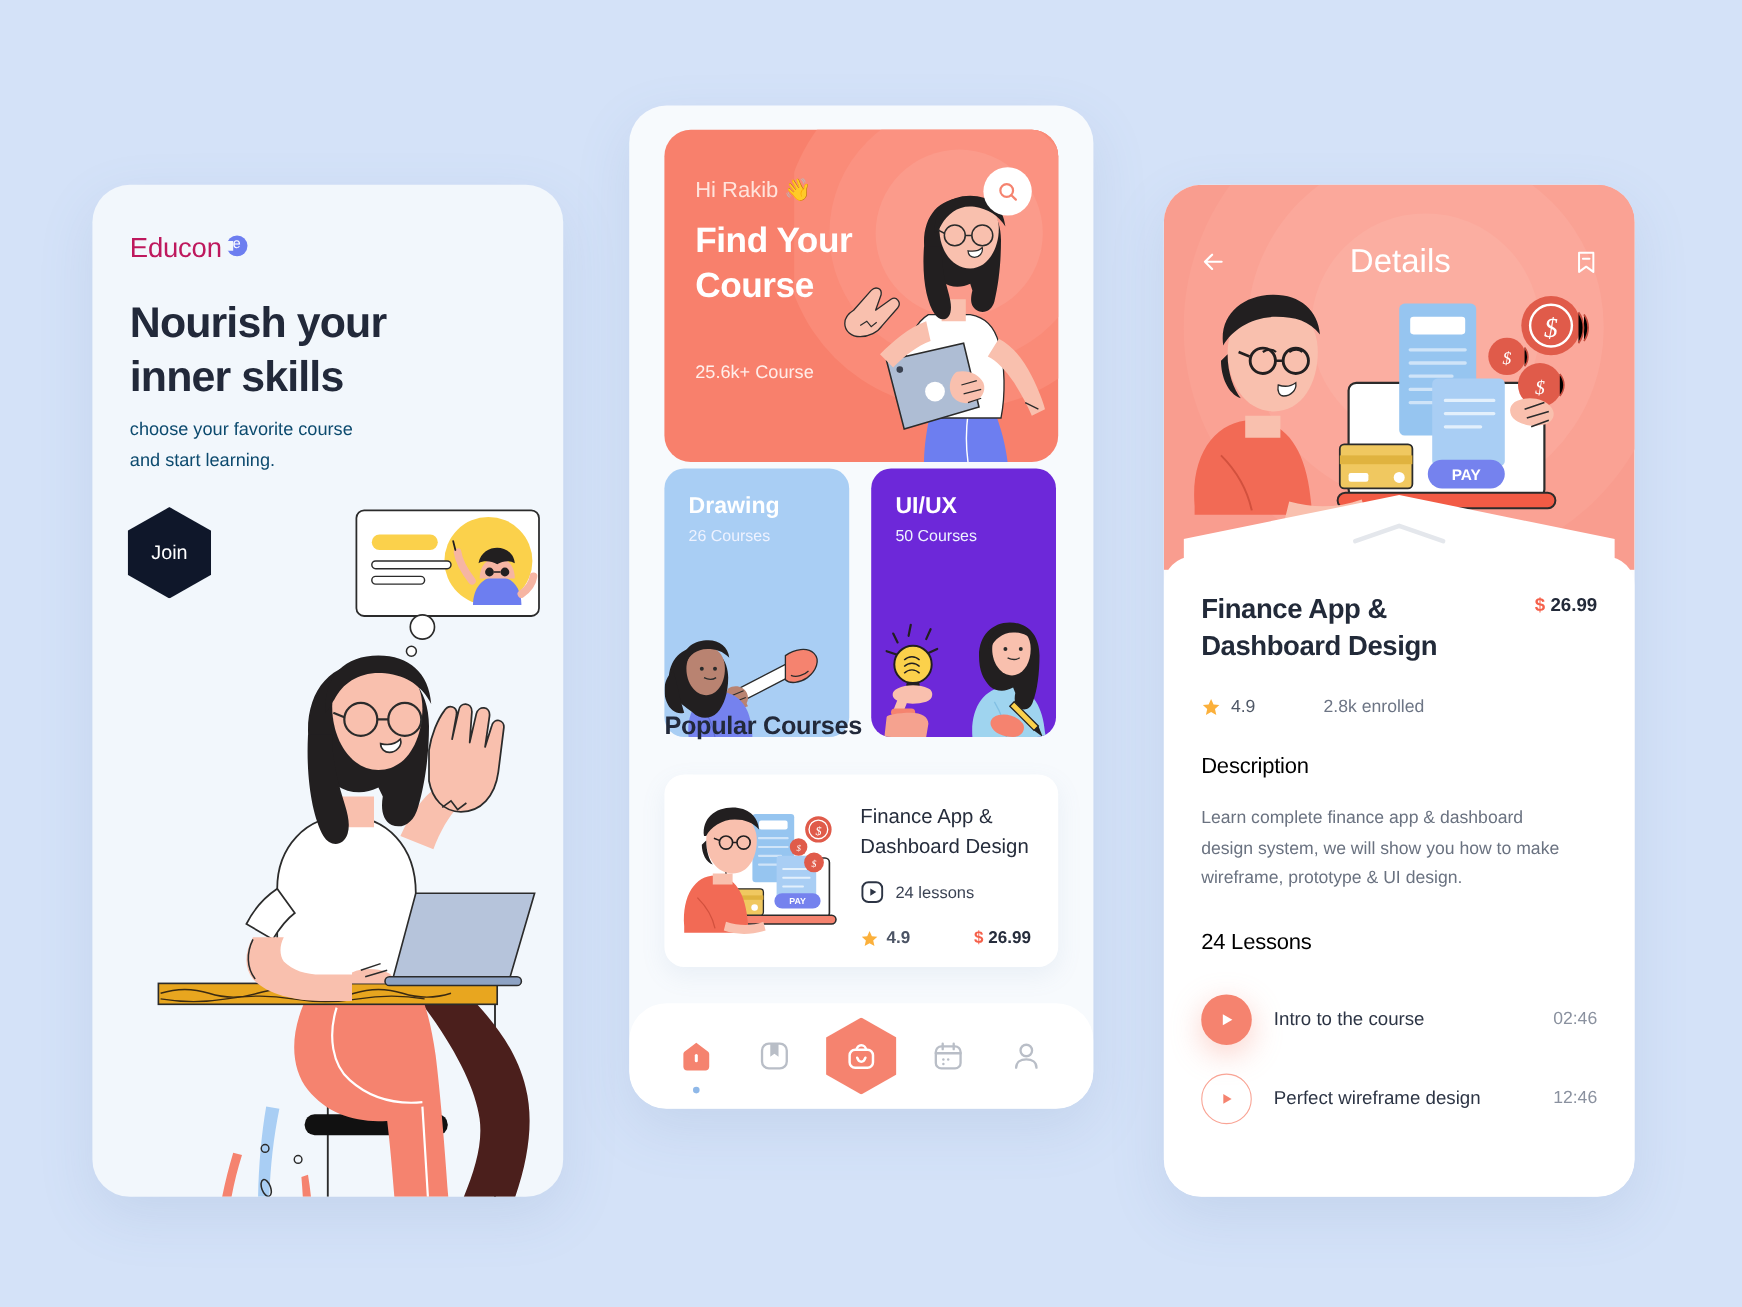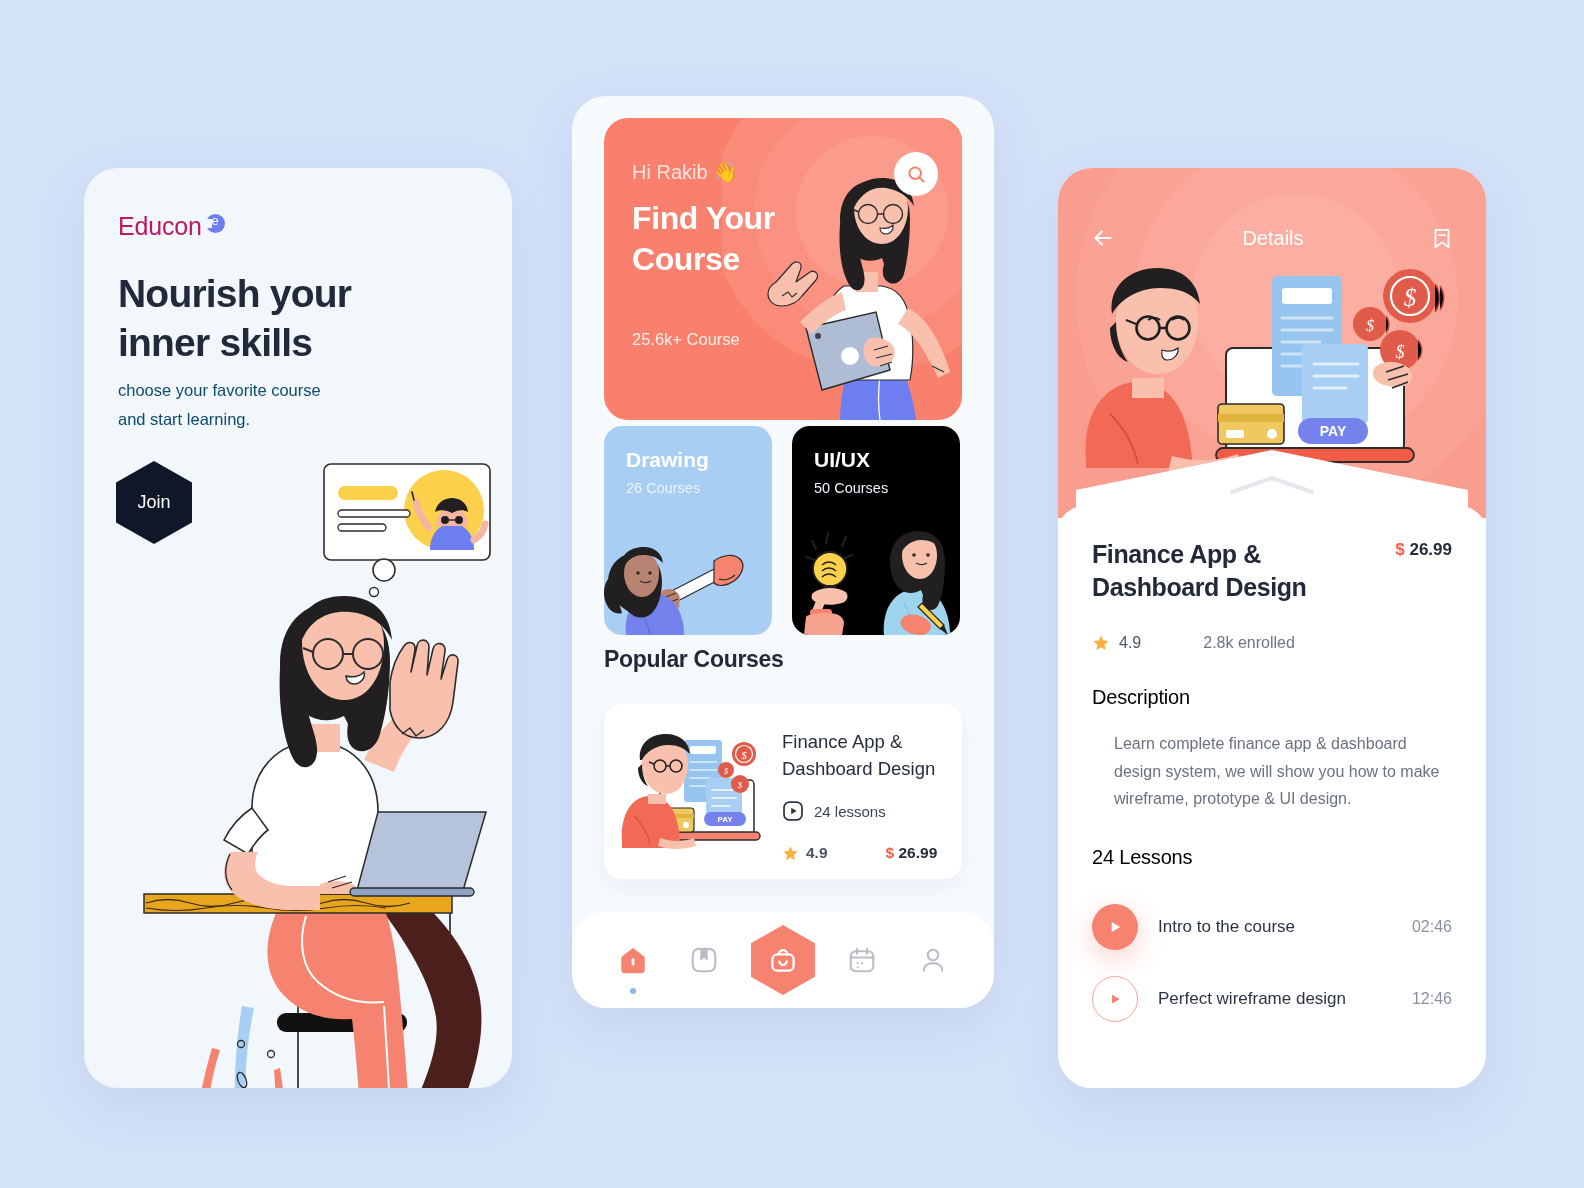--- a/index.html
+++ b/index.html
@@ -46,23 +46,23 @@
     background:#f8806c; border-radius:24px; overflow:hidden; }
   .heroCard .rings { position:absolute; right:-60px; top:-66px; }
   .greet { position:absolute; left:28px; top:42px; font-size:20px; color:#ffe3dc; }
   .greet .wave { font-size:20px; }
   .findTitle { position:absolute; left:28px; top:80px; font-size:32px; line-height:1.28;
                color:#fff; font-weight:600; letter-spacing:-0.4px; }
   .courseCount { position:absolute; left:28px; top:212px; font-size:16.5px; color:#ffeeea; }
   .searchBtn { position:absolute; right:24px; top:34px; width:44px; height:44px; border-radius:50%;
     background:#fff; display:flex; align-items:center; justify-content:center; cursor:pointer; }
 
-  .catCard { position:absolute; width:168px; height:209px; border-radius:18px; overflow:hidden; }
+  .catCard { position:absolute; width:168px; height:244px; border-radius:18px; overflow:hidden; }
   #catDrawing { left:32px; top:330px; background:#a9cef4; }
-  #catUiux   { left:220px; top:330px; background:#000000; }
+  #catUiux   { left:220px; top:330px; background:#6d28d9; }
   .catTitle { position:absolute; left:22px; top:22px; font-size:21px; color:#fff; font-weight:600; }
   .catSub   { position:absolute; left:22px; top:54px; font-size:14.5px; color:#eef2ff; }
 
   .popTitle { position:absolute; left:32px; top:550px; font-size:23px; font-weight:700;
               color:#22293a; letter-spacing:-0.3px;text-align:right; }
   .courseCard { position:absolute; left:32px; top:608px; width:358px; height:175px;
     background:#fff; border-radius:18px; box-shadow:0 8px 22px rgba(120,145,185,0.10);
     cursor:pointer; overflow:hidden; }
   .cc-name { position:absolute; left:178px; top:24px; font-size:18.5px; line-height:1.48;
              color:#262d3c; }
@@ -84,36 +84,36 @@
   .fab { width:64px; height:70px; background:#f5836f; display:flex; align-items:center;
     justify-content:center; cursor:pointer;
     clip-path:polygon(50% 0%, 100% 26%, 100% 74%, 50% 100%, 0% 74%, 0% 26%);
     filter:drop-shadow(0 10px 18px rgba(245,131,111,0.42)); }
 
   
   .d-hero { position:absolute; left:0; top:0; width:428px; height:350px; background:#f99d8f;
             overflow:hidden; }
   .d-bar { position:absolute; left:0; top:50px; width:428px; height:40px; display:flex;
            align-items:center; padding:0 32px; }
-  .d-title { flex:1; text-align:center; font-size:20px; color:#fff; }
+  .d-title { flex:1; text-align:center; font-size:30px; color:#fff; }
   .d-sheet { position:absolute; left:0; top:338px; width:428px; height:582px; background:#fff;
              border-radius:26px 26px 34px 34px; }
   .d-cname { position:absolute; left:34px; top:32px; width:220px; font-size:25px; line-height:1.33;
              font-weight:700; color:#222a39; letter-spacing:-0.4px; }
   .d-price { position:absolute; right:34px; top:34px; font-size:17px; font-weight:700;
              color:#232a39; }
   .d-price em { color:#f5604a; font-style:normal; }
   .d-stats { position:absolute; left:34px; top:128px; display:flex; align-items:center; gap:62px; }
   .d-rating { display:flex; align-items:center; gap:9px; font-size:16px; color:#4e5766; }
   .d-enrolled { font-size:16px; color:#6d7585; }
   .d-h2 { position:absolute; left:34px; font-size:20px; font-weight:400; color:#000000;
           letter-spacing:-0.2px; }
   #d-desc-h { top:180px; }
   .d-desc { position:absolute; left:34px; top:224px; width:330px; font-size:16px; line-height:1.72;
-            color:#6a7280;margin-left:22px; }
+            color:#6a7280; }
   #d-less-h { top:340px; }
   .lesson { position:absolute; left:34px; width:360px; height:50px; display:flex;
             align-items:center; cursor:pointer; }
   #lesson0 { top:396px; } #lesson1 { top:468px; }
   .lsn-icon { width:46px; height:46px; border-radius:50%; display:flex; align-items:center;
               justify-content:center; flex:none; }
   .lsn-icon.filled { background:#f5836f; filter:drop-shadow(0 8px 14px rgba(245,131,111,0.38)); }
   .lsn-icon.outline { border:1.6px solid #f9a495; }
   .lsn-name { margin-left:20px; flex:1; font-size:17px; color:#2c3444; }
   .lsn-time { font-size:16px; color:#8a919f; }

